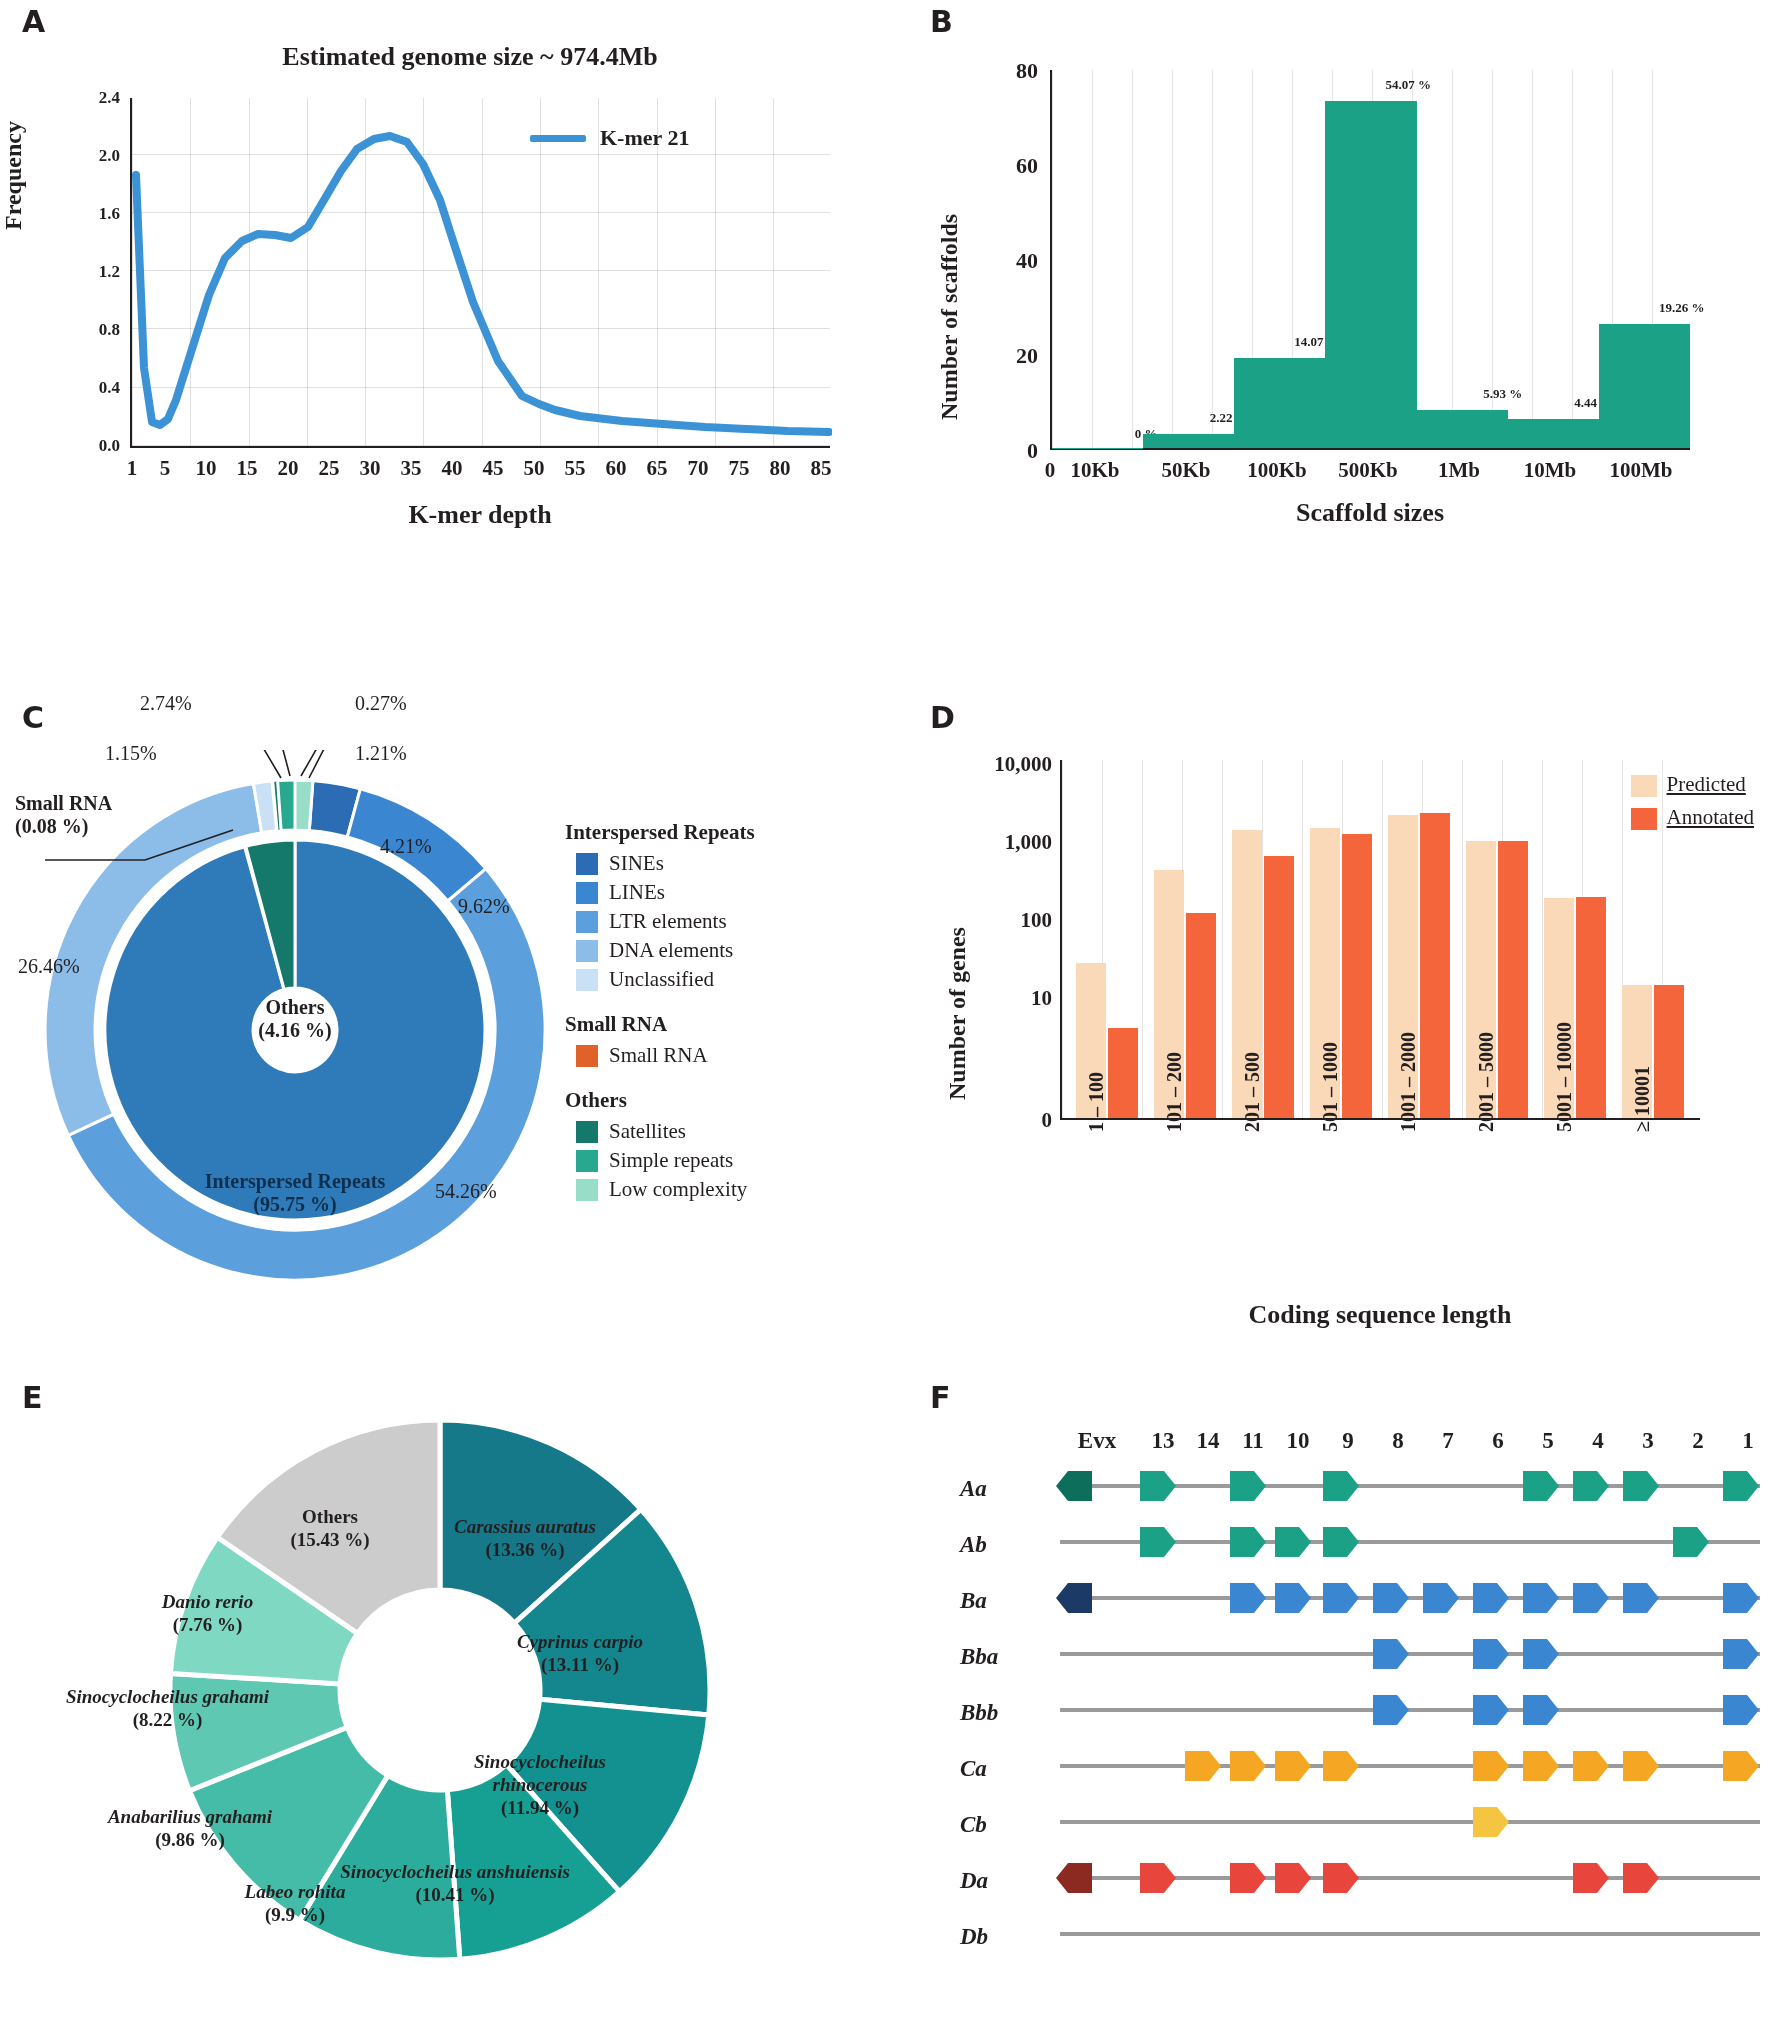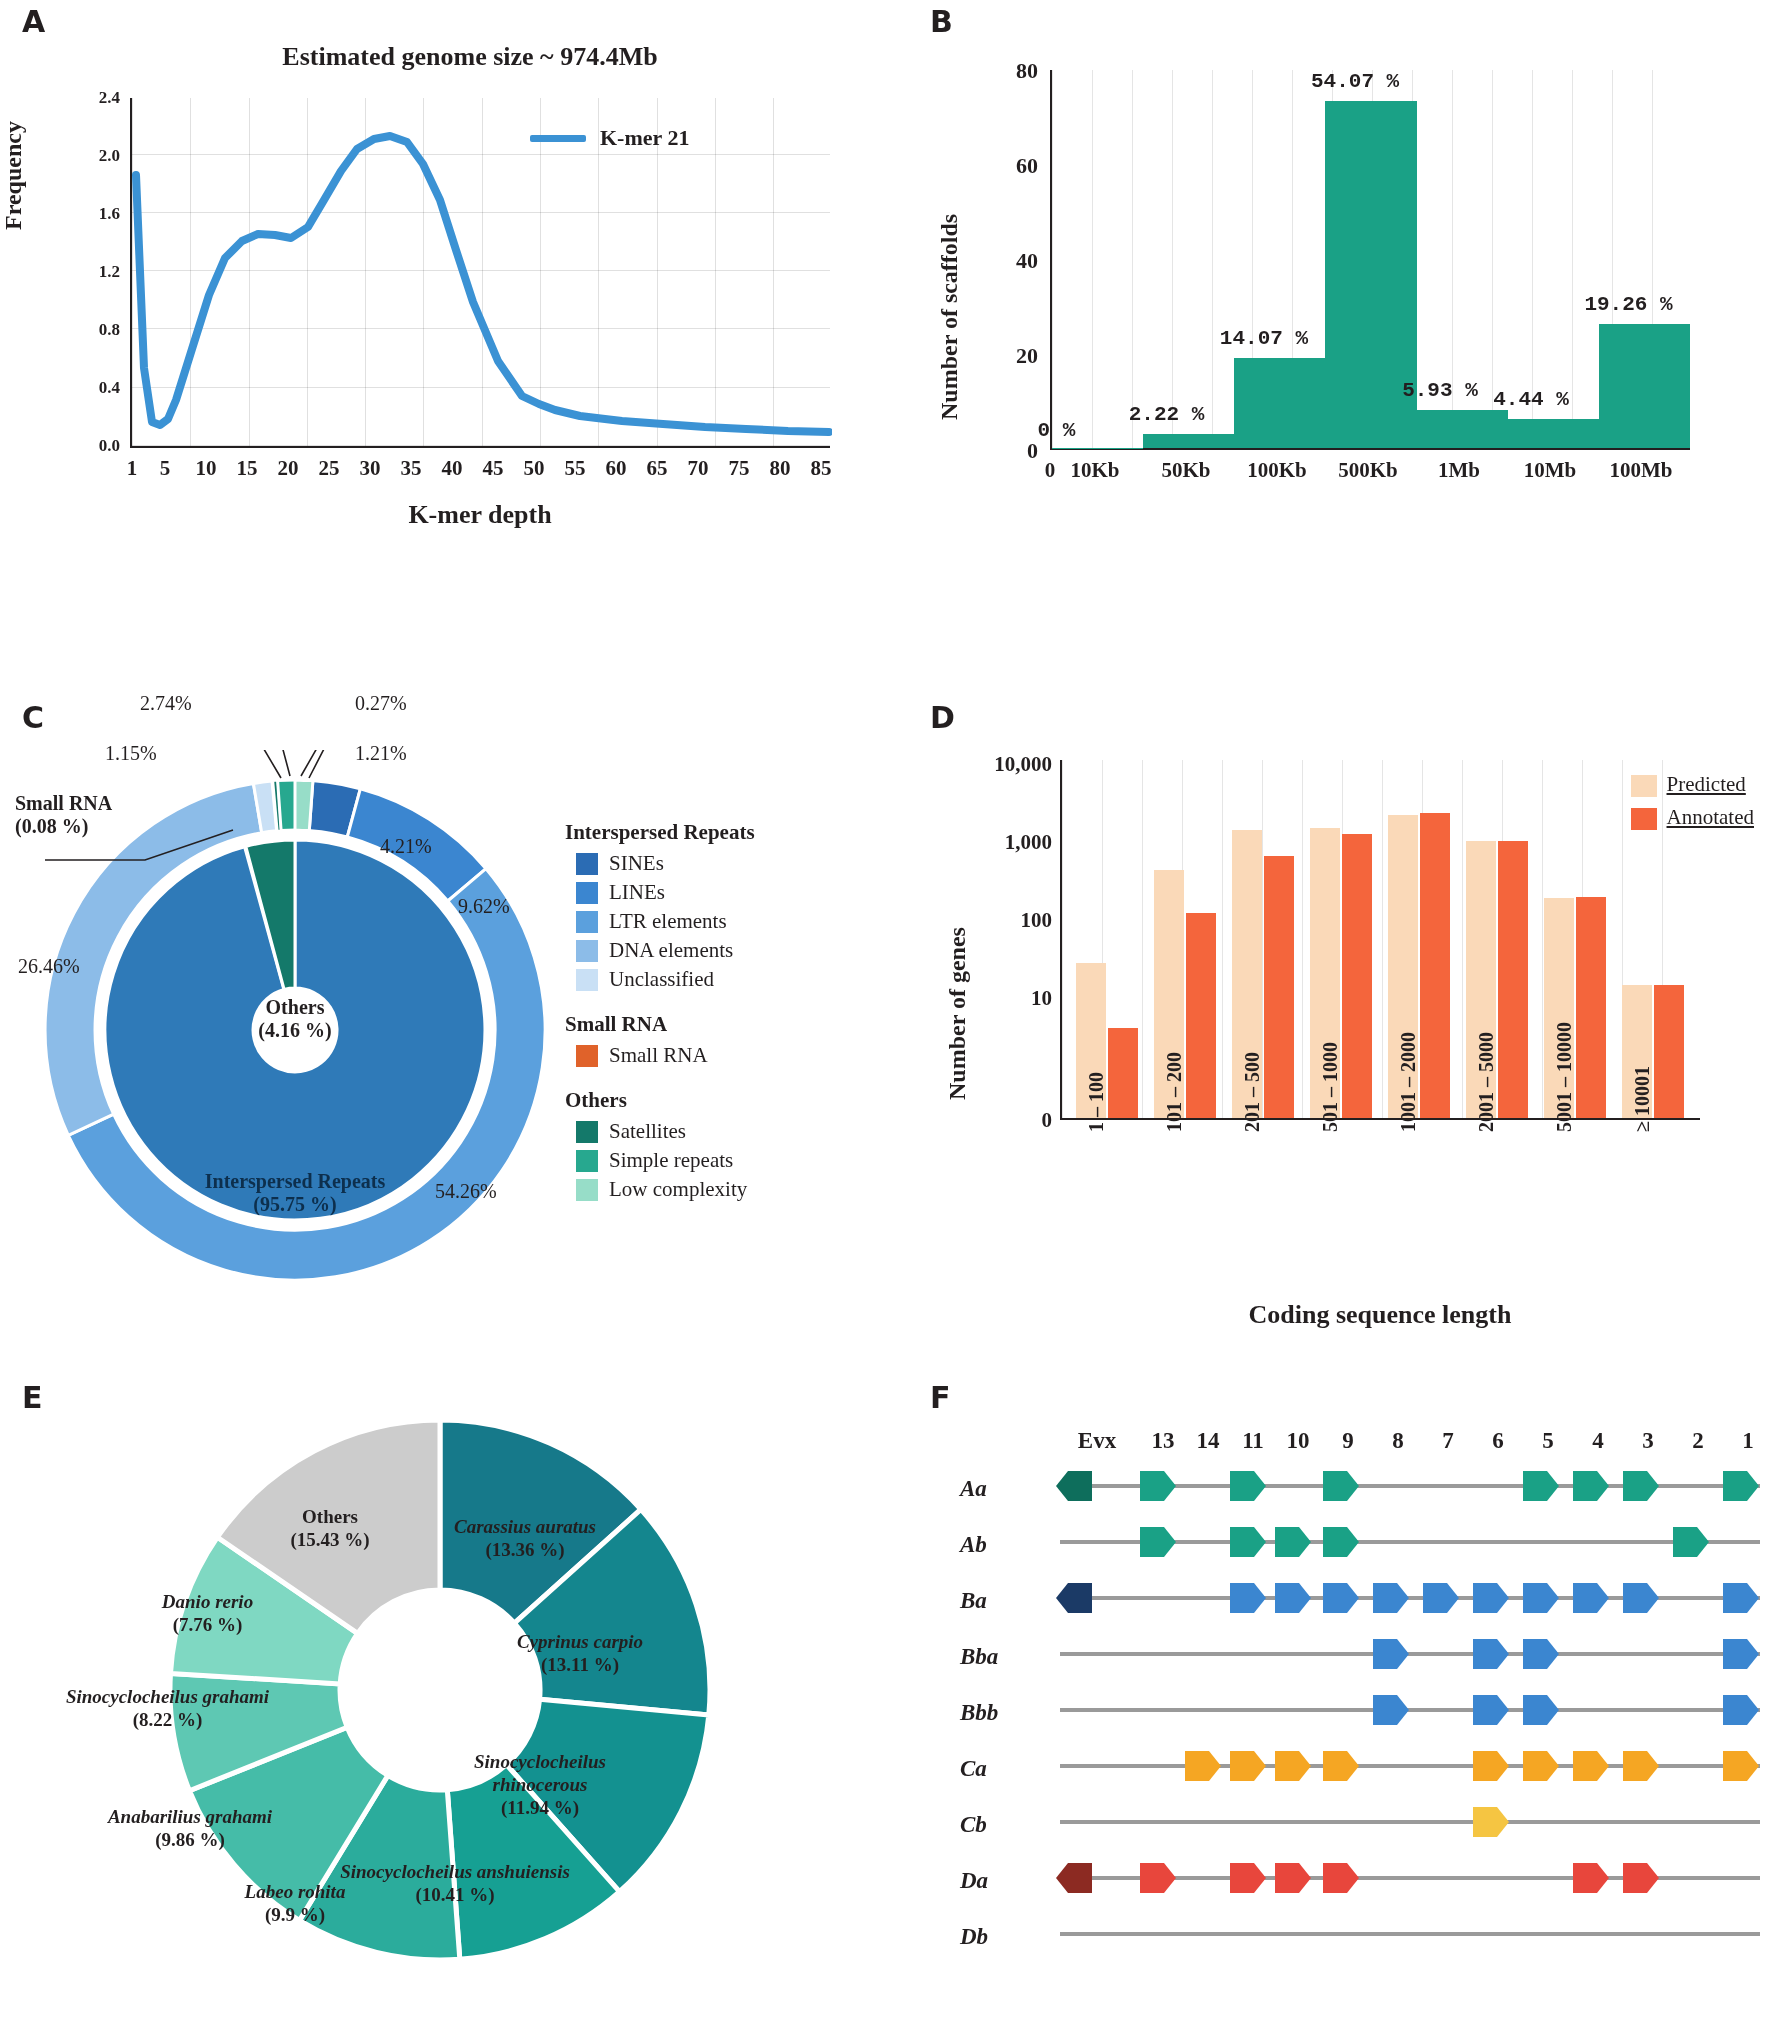--- a/index.html
+++ b/index.html
@@ -73,22 +73,22 @@
   }
   .b-grid {
     position: absolute; left: 0; top: 0; right: 0; bottom: 0;
     background: repeating-linear-gradient(to right, rgba(0,0,0,0.10) 0 1px, transparent 1px 40px);
   }
   .b-bars { position: absolute; left: 0; bottom: 0; width: 100%; height: 100%;
             display: flex; align-items: flex-end; }
   .b-bar-slot { flex: 1; display: flex; flex-direction: column; justify-content: flex-end;
                 align-items: center; height: 100%; position: relative;}
   .b-bar { width: 100%; background: #1aa186; }
-  .b-bar-lbl { position: absolute; width: 120px; text-align: left; font-size: 21px;
-               font-weight: bold; font-family: Liberation Mono, monospace; }
+  .b-bar-lbl { position: absolute; width: 120px; text-align: right; font-size: 13px;
+               font-weight: bold; font-family: Liberation Serif, serif; }
   .b-ytick { position: absolute; right: 0; width: 50px; text-align: right;
              font-size: 22px; font-weight: bold; font-family: "Liberation Serif", serif;}
   .b-xtick { position: absolute; top: 0; text-align: center; width: 90px;
              font-size: 21px; font-weight: bold; font-family: "Liberation Serif", serif;}
   .b-ylabel { position: absolute; left: 6px; top: 420px; transform: rotate(-90deg);
               transform-origin: left top; font-weight: bold; font-size: 24px;
               font-family: "Liberation Serif", serif;}
   .b-xlabel { position: absolute; left: 120px; top: 498px; width: 640px; text-align: center;
               font-weight: bold; font-size: 26px; font-family: "Liberation Serif", serif;}
 
@@ -248,20 +248,21 @@
     <div class="b-xtick" style="left:75px; top:458px;">0</div>
     <div class="b-xtick" style="left:120px; top:458px;">10Kb</div>
     <div class="b-xtick" style="left:211px; top:458px;">50Kb</div>
     <div class="b-xtick" style="left:302px; top:458px;">100Kb</div>
     <div class="b-xtick" style="left:393px; top:458px;">500Kb</div>
     <div class="b-xtick" style="left:484px; top:458px;">1Mb</div>
     <div class="b-xtick" style="left:575px; top:458px;">10Mb</div>
     <div class="b-xtick" style="left:666px; top:458px;">100Mb</div>
   </div>
 
+  <div class="b-xlabel">Scaffold sizes</div>
 </div>
 
 <div class="panel" id="panelC">
   <div class="letter panel-letter">C</div>
 
   <svg width="560" height="560" viewBox="0 0 560 560" style="position:absolute;left:5px;top:50px;">
     <g transform="translate(280,280)">
 
       <path d="M 0,-250 A 250,250 0 0,1 65.4,-241.3 L 52.3,-193.0 A 200,200 0 0,0 0,-200 Z" fill="#2b6cb4" stroke="#fff" stroke-width="3"></path>
 

